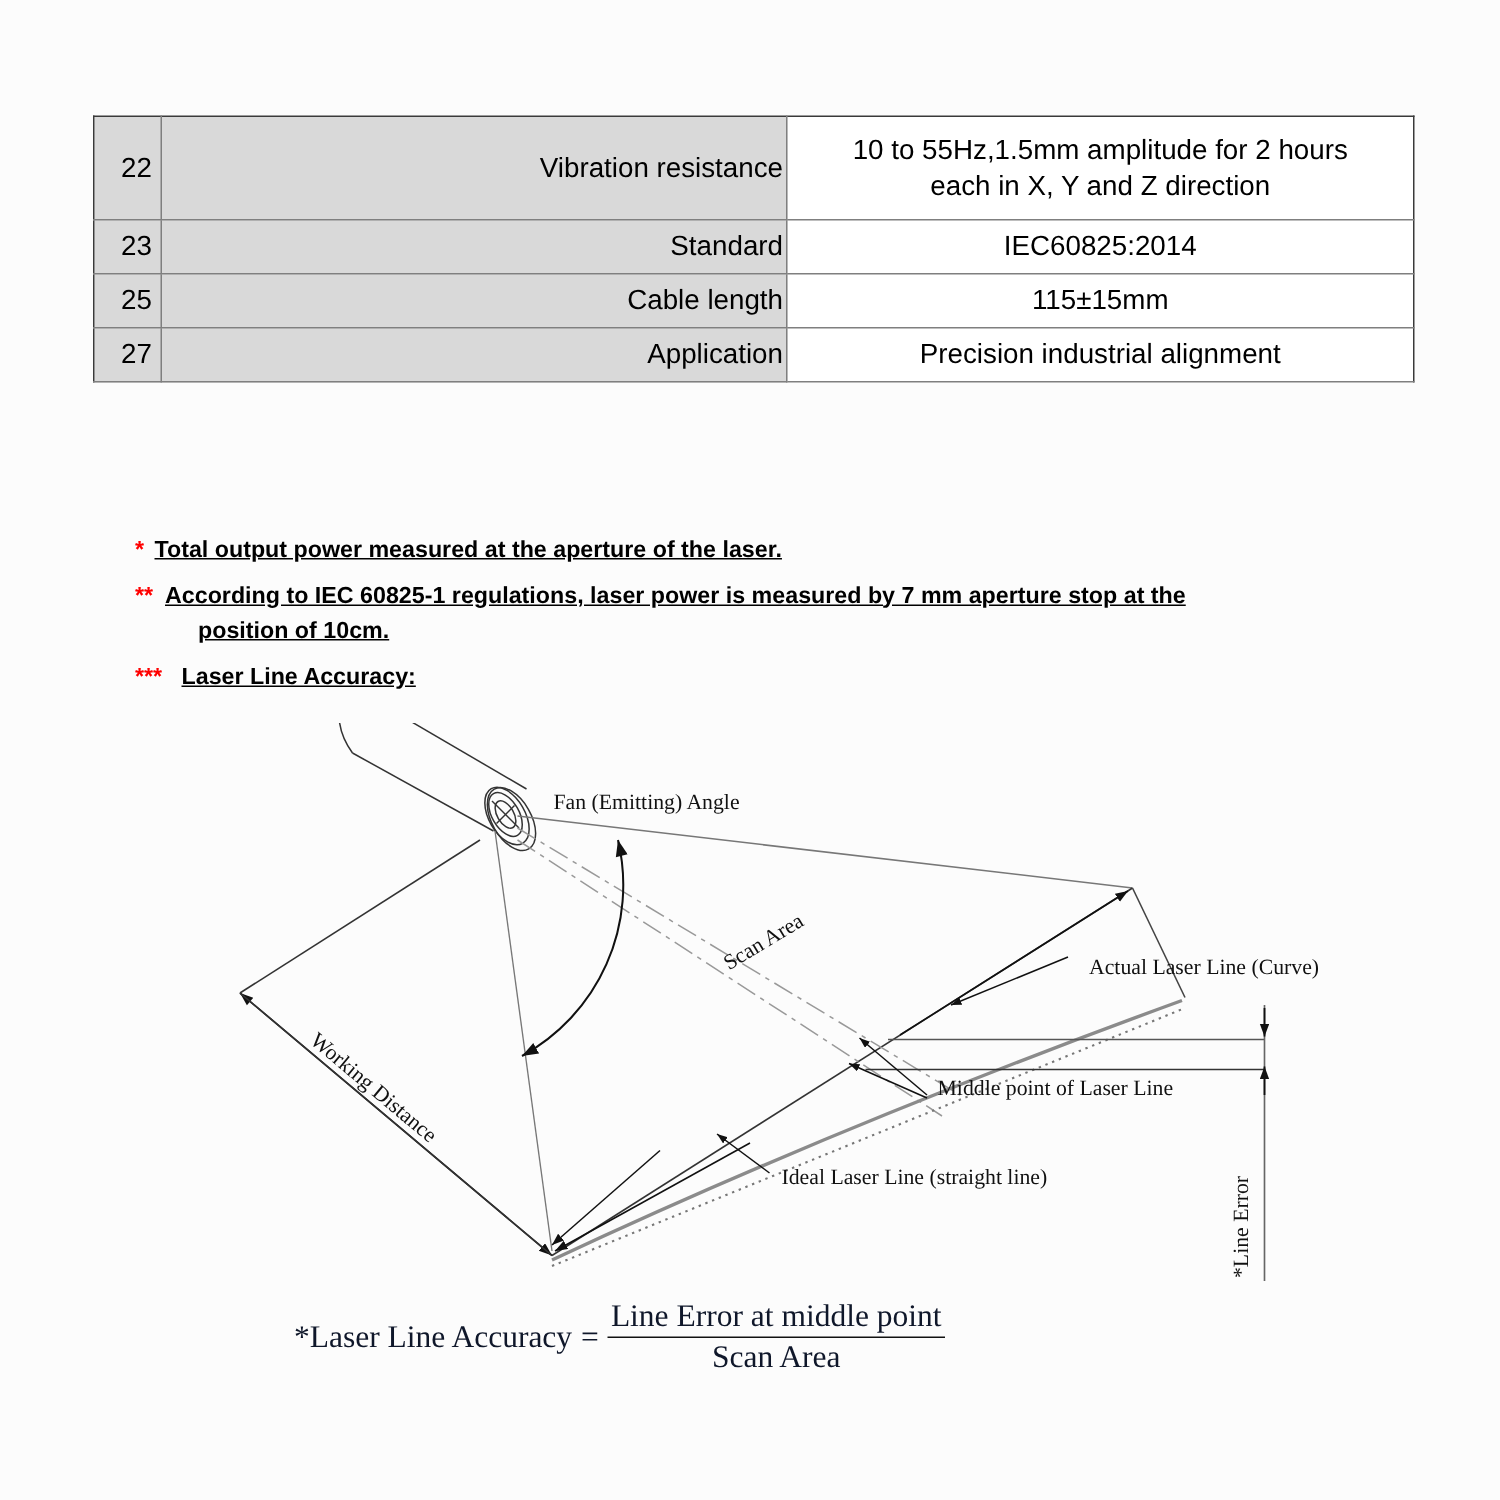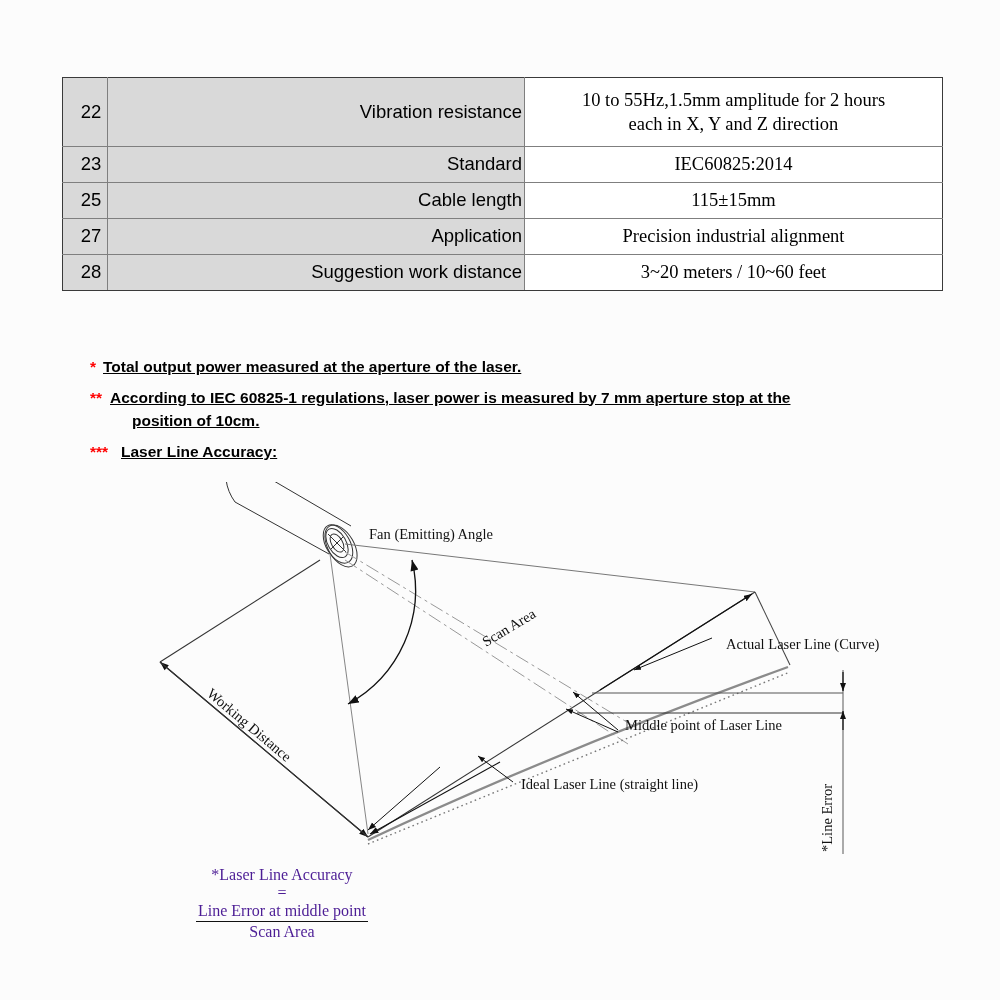--- a/index.html
+++ b/index.html
@@ -46,21 +46,20 @@
   }
   #spec-table td.c-name {
     width: 408px;
     background: #d9d9d9;
     text-align: right;
   }
   #spec-table td.c-val {
     text-align: center;
     padding-left: 2px;
     border-right: 1px solid #3a3a3a;
-    font-family: Liberation Serif, serif;
   }
   #spec-table tr.tall td { height: 58px; }
   #spec-table tr td { height: 25px; }
   .val-line { display: block; }
 
   
   .footnotes {
     position: absolute;
     left: 90px;
     top: 355px;
@@ -103,25 +102,24 @@
     font-size: 14.5px;
     fill: #111;
   }
 
   
   #formula {
     position: absolute;
     left: 196px;
     top: 866px;
     font-family: "Liberation Serif", serif;
-    font-size: 16px;
-    color: #4c1d95;
+    font-size: 21px;
+    color: #0f172a;
     display: flex;
     align-items: center;
-    flex-direction: column;
   }
   #formula .lhs { white-space: nowrap; }
   #formula .eq { margin: 0 6px; }
   #formula .frac {
     display: inline-flex;
     flex-direction: column;
     text-align: center;
     line-height: 1.12;
   }
   #formula .num { border-bottom: 1px solid #111; padding: 0 2px 1px 2px; }
@@ -155,25 +153,20 @@
       <td class="c-val">115±15mm</td>
     </tr>
 
 
     <tr>
       <td class="c-idx">27</td>
       <td class="c-name">Application</td>
       <td class="c-val">Precision industrial alignment</td>
     </tr>
 
-    <tr class="r-last">
-      <td class="c-idx">28</td>
-      <td class="c-name">Suggestion work distance</td>
-      <td class="c-val">3~20 meters / 10~60 feet</td>
-    </tr>
 
   </tbody>
 </table>
 
 <div class="footnotes">
 
   <div class="fnote">
     <span class="fn-star s1">*</span>
     <span class="fn-body">Total output power measured at the aperture of the laser.</span>
   </div>

